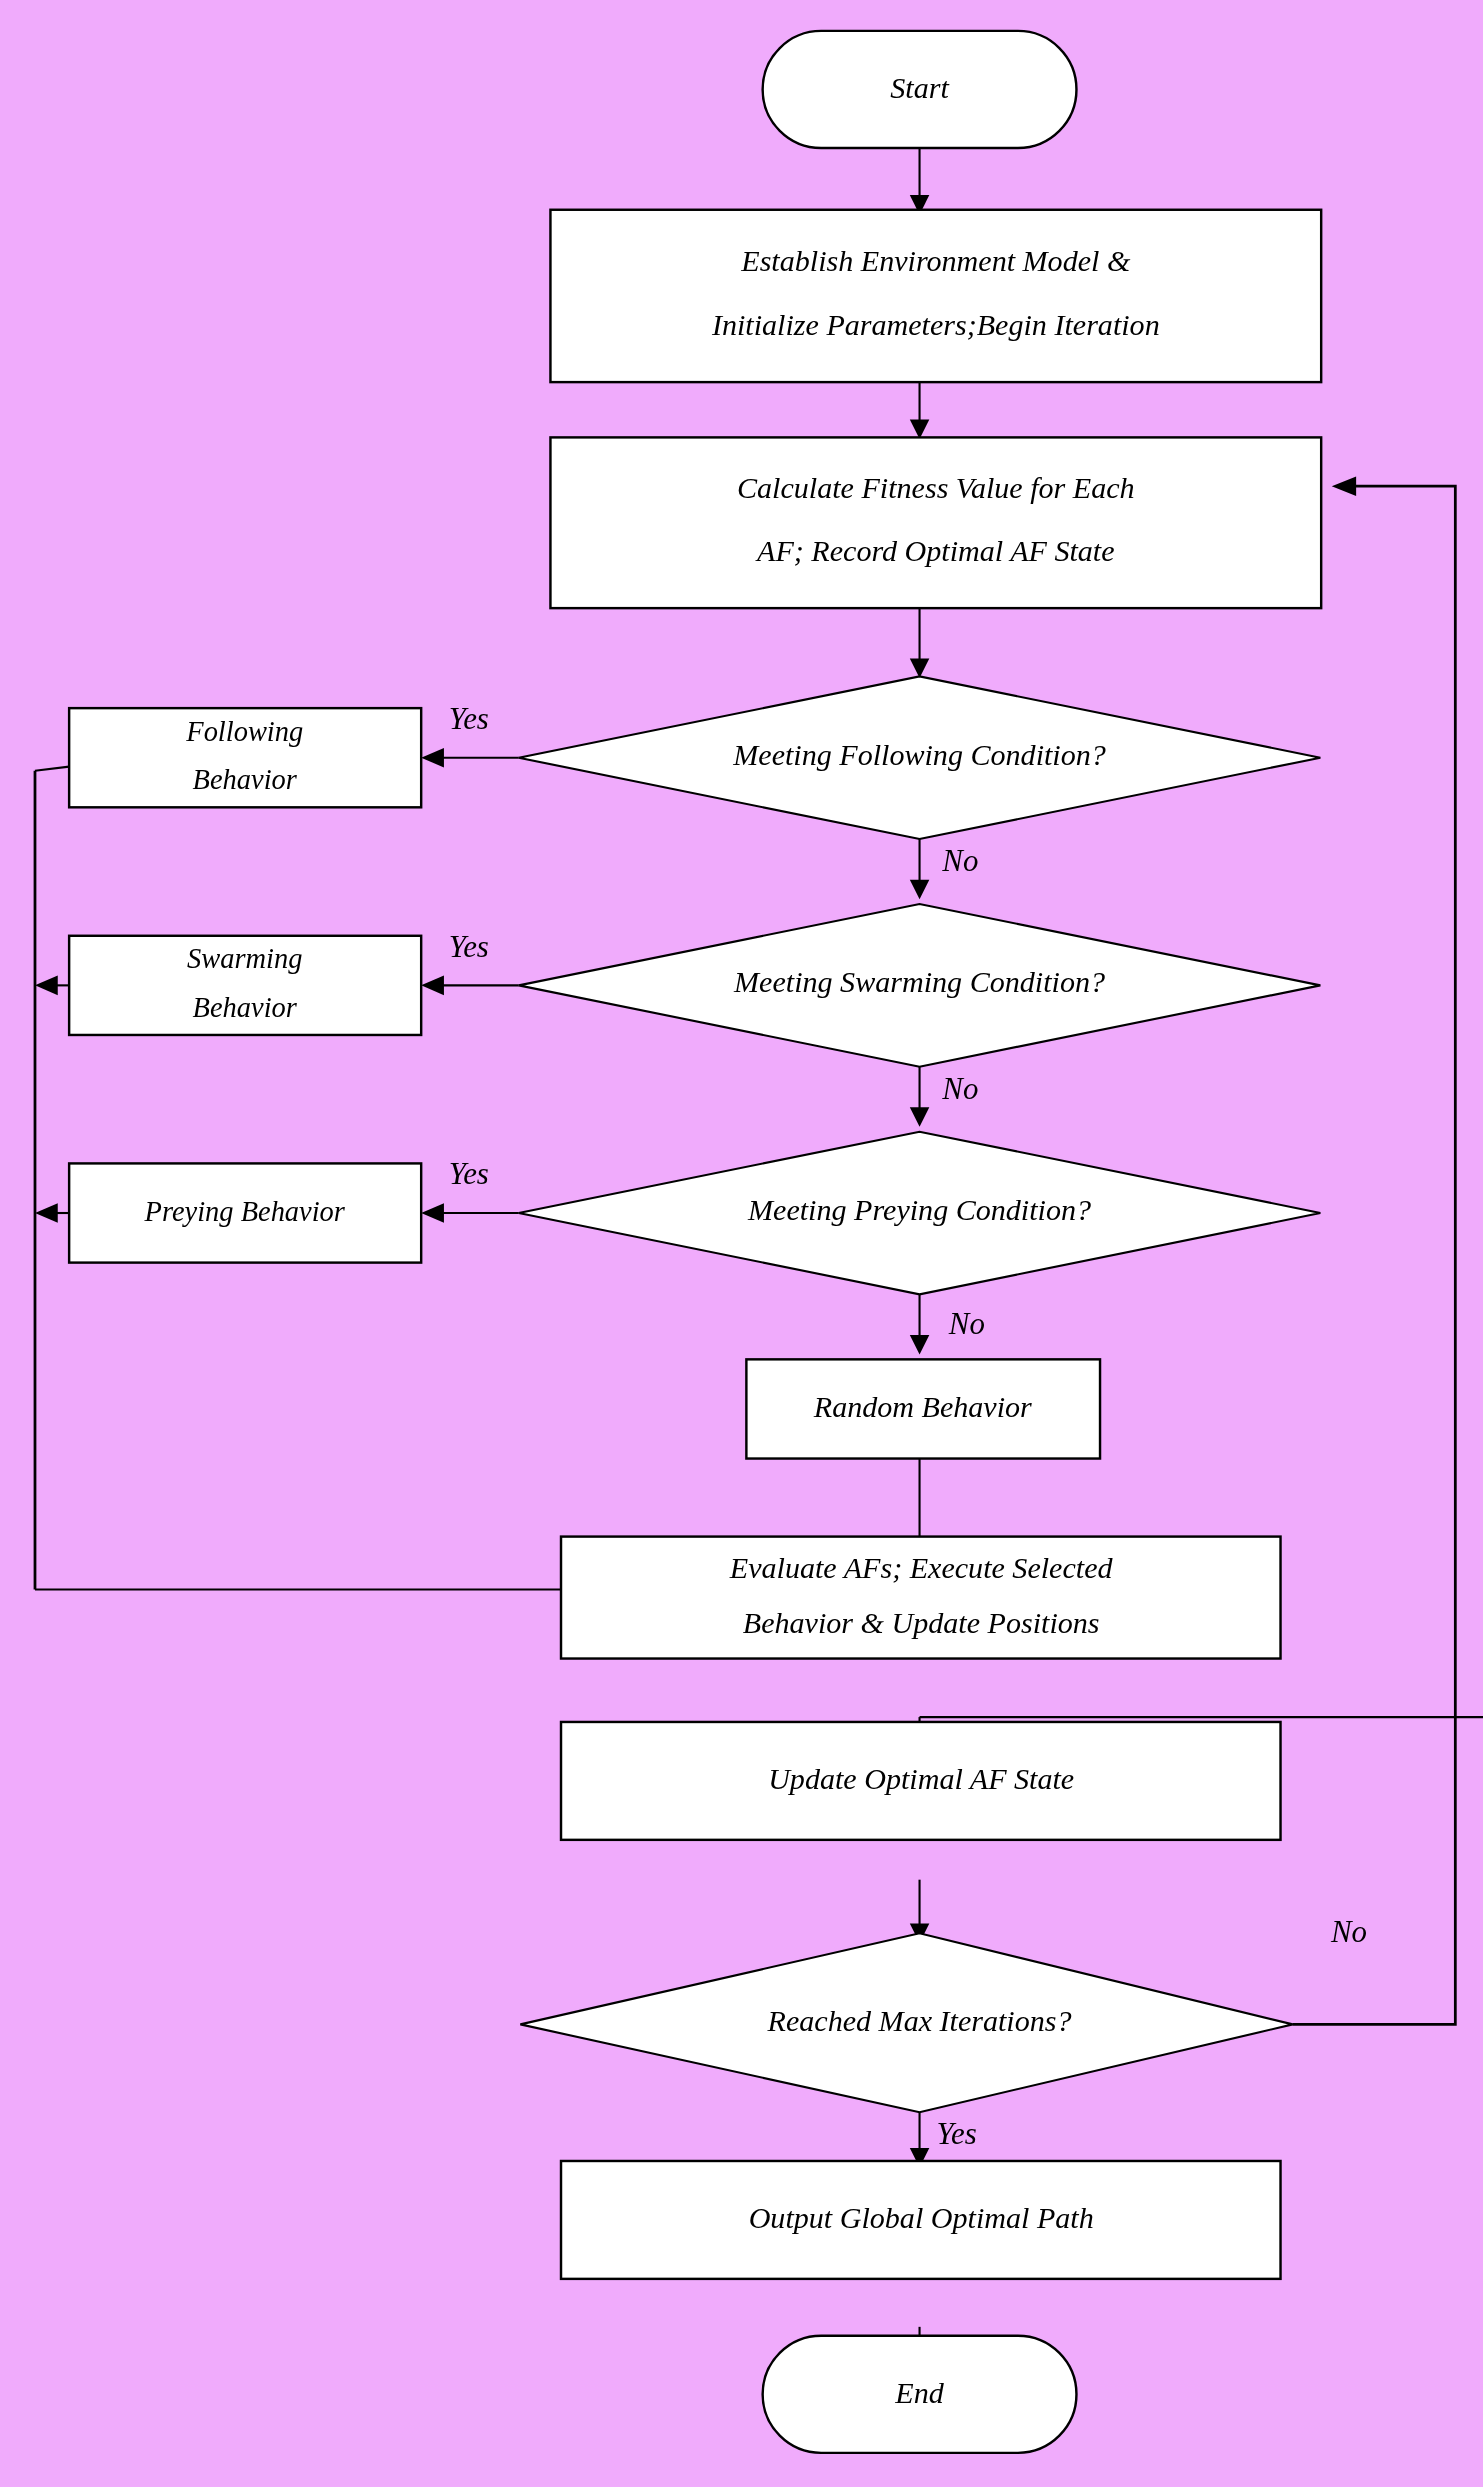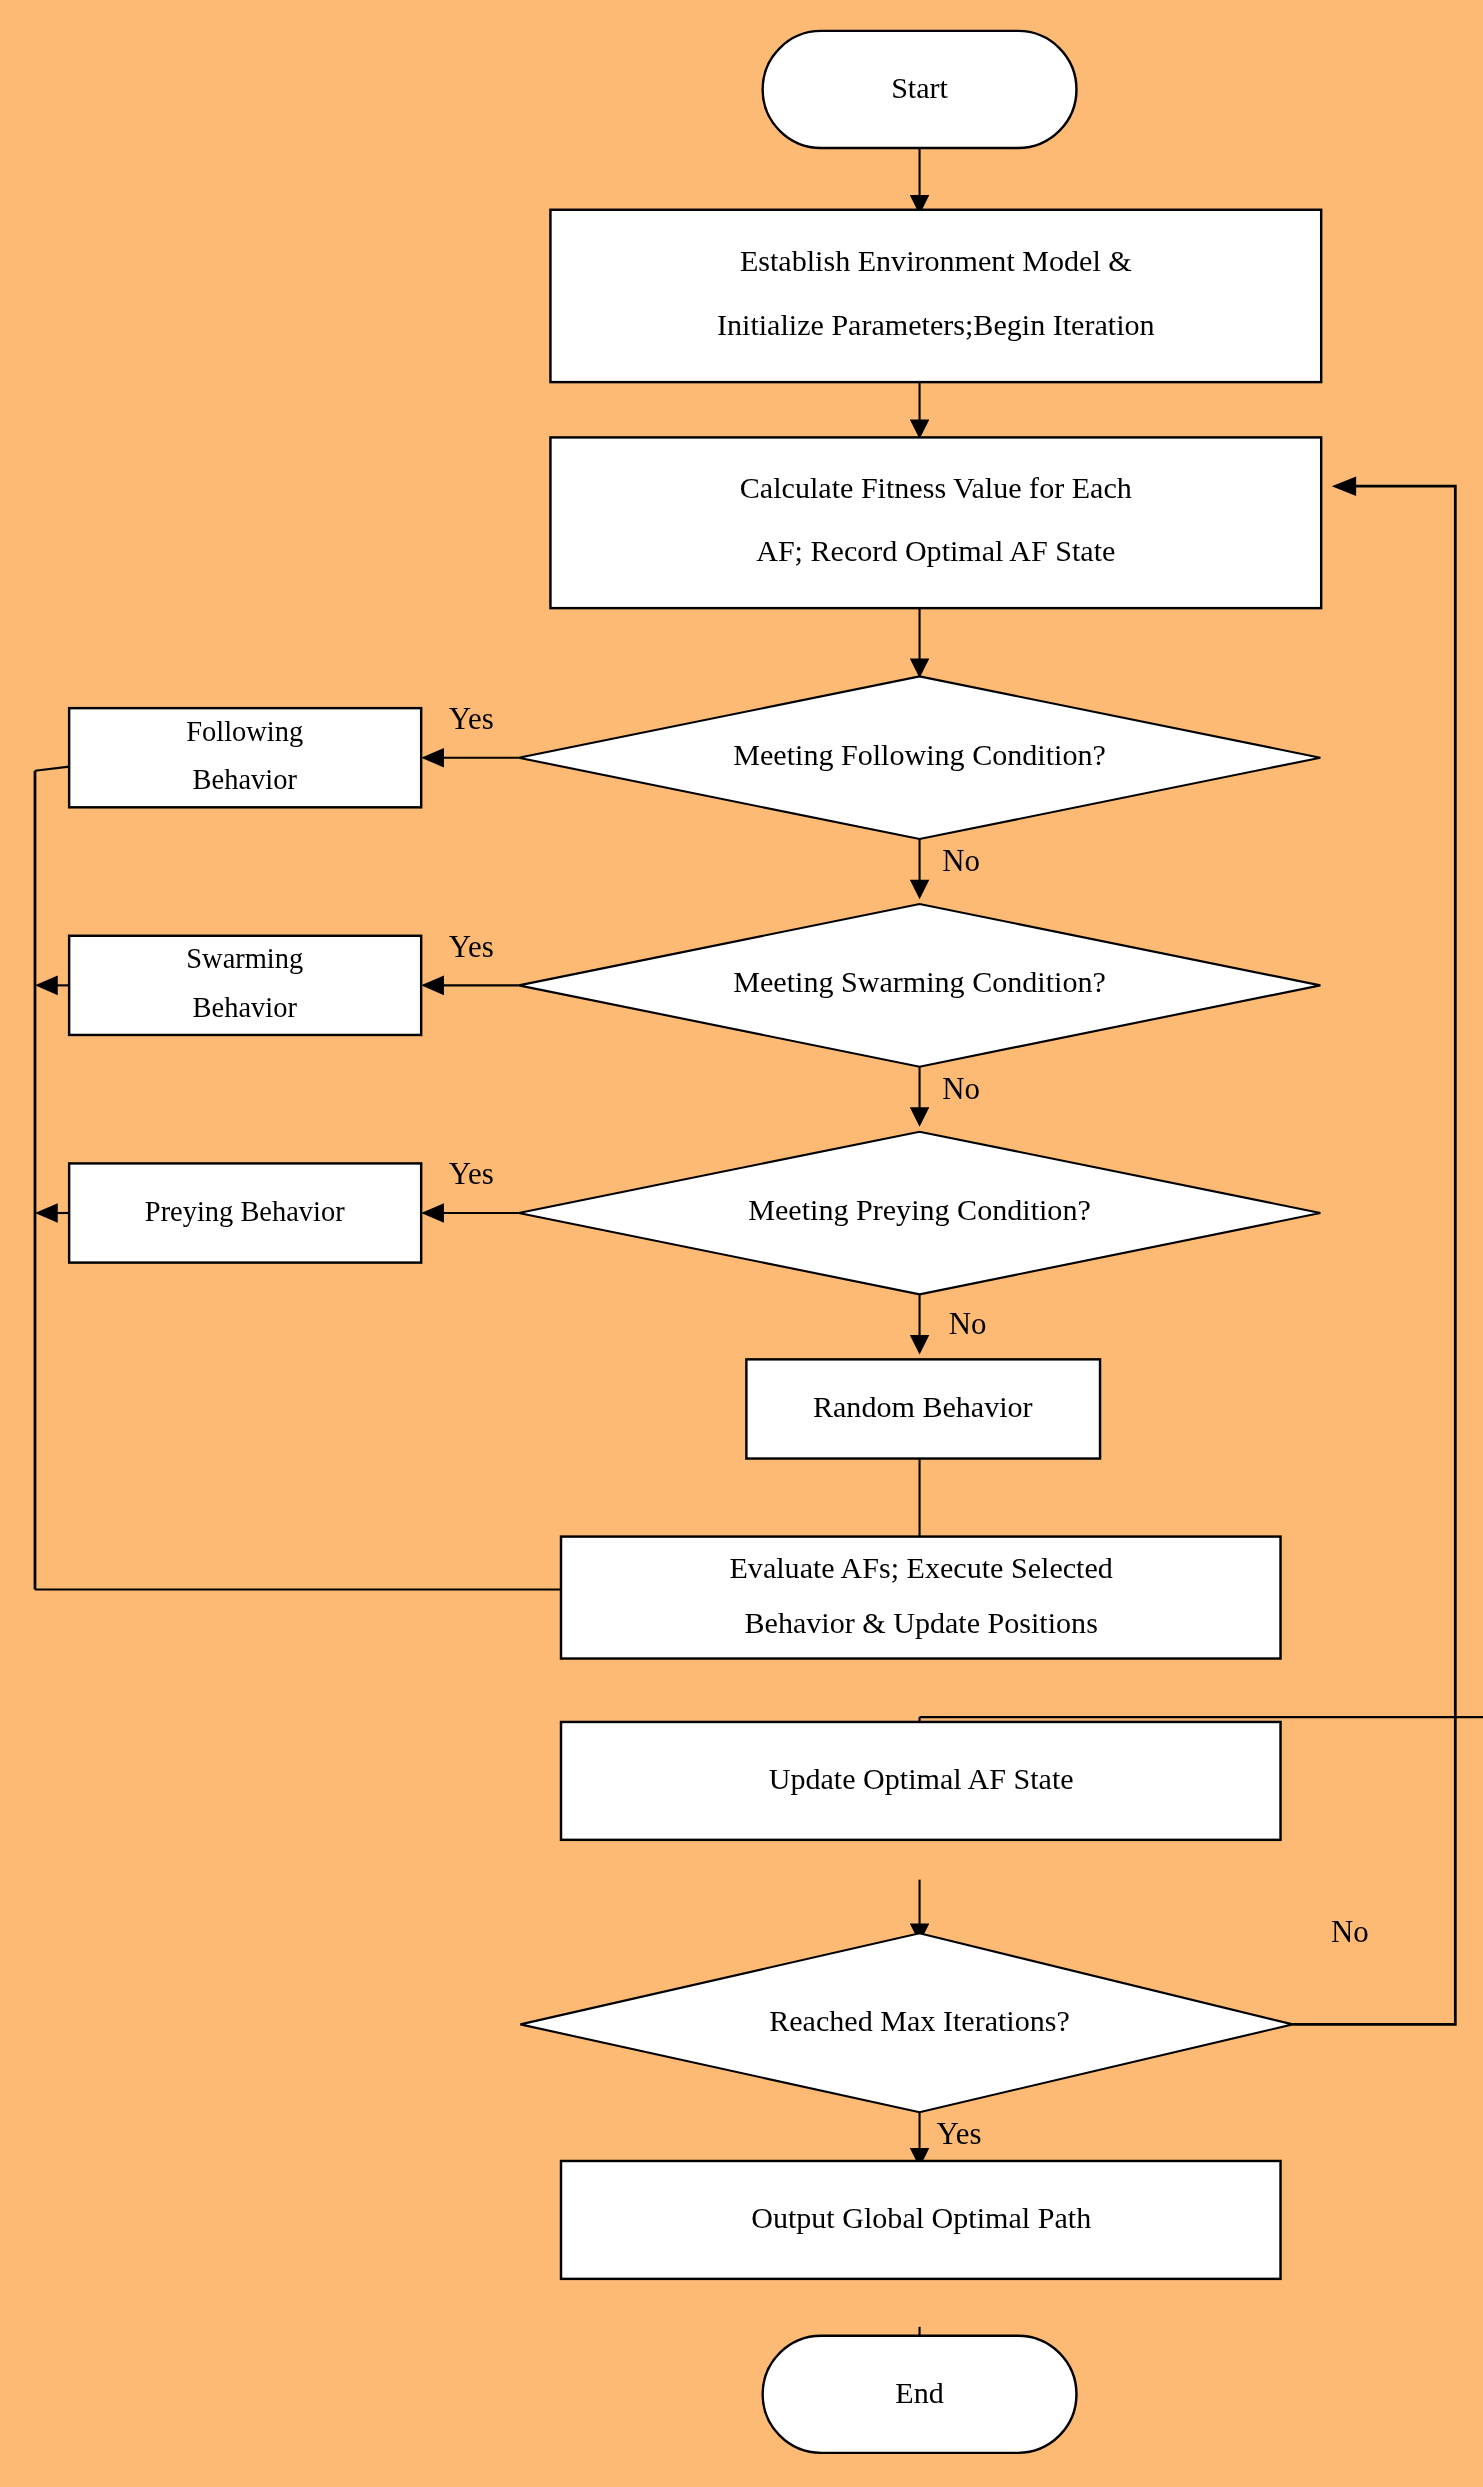--- a/index.html
+++ b/index.html
@@ -11,21 +11,22 @@
   body {
     width: 1483px;
     height: 2487px;
     font-family: "Liberation Serif", "DejaVu Serif", serif;
     overflow: hidden;
   }
   #flow-root {
     position: relative;
     width: 1483px;
     height: 2487px;
-    background: #fdba74;
+    background: #f0abfc;
+    font-style: italic;
   }
   svg#flow-svg {
     display: block;
     width: 1483px;
     height: 2487px;
   }
   .shape-stroke {
     fill: #ffffff;
     stroke: #000000;
     stroke-width: 3;

